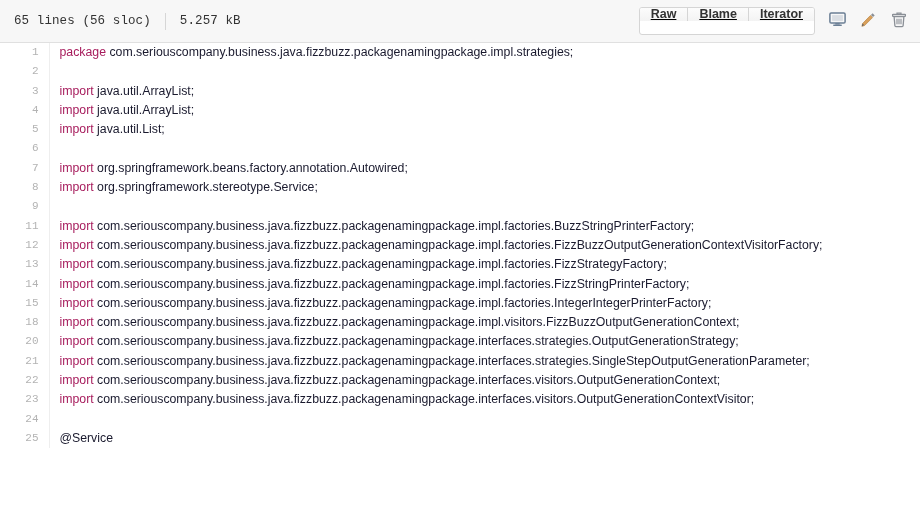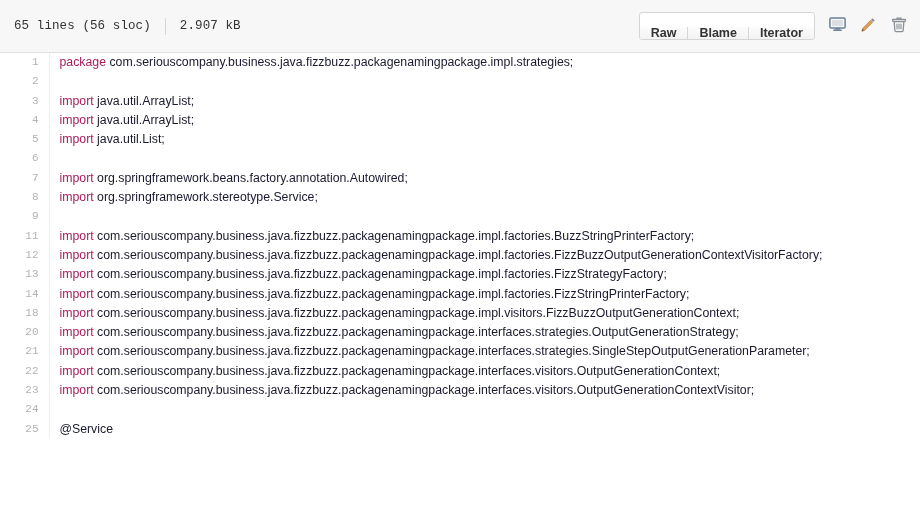--- a/index.html
+++ b/index.html
@@ -15,21 +15,21 @@
   #app {
     width: 920px;
     height: 515px;
     position: relative;
     background: #ffffff;
     overflow: hidden;
   }
 
   
   .file-header {
-    height: 53px;
+    height: 43px;
     background: #f7f7f7;
     border-bottom: 1px solid #e0e0e0;
     display: flex;
     align-items: center;
     padding: 0 11px 0 14px;
     position: relative;
   }
 
   .meta-group {
     display: flex;
@@ -54,26 +54,27 @@
 
   .header-right {
     margin-left: auto;
     display: flex;
     align-items: center;
   }
 
   
   .btn-group {
     display: flex;
-    align-items: flex-end;
+    align-items: flex-start;
     height: 28px;
     border: 1px solid #d5d5d5;
     border-radius: 3px;
     overflow: hidden;
     background: #ffffff;
+    text-decoration: underline;
   }
 
   .btn-group .btn {
     display: flex;
     align-items: center;
     justify-content: center;
     padding: 0 11px;
     font-family: "Liberation Sans", sans-serif;
     font-size: 12.5px;
     font-weight: bold;
@@ -157,21 +158,21 @@
 </head>
 <body>
 
 <div id="app">
 
   <div class="file-header">
 
     <div class="meta-group">
       <span class="meta-lines">65 lines (56 sloc)</span>
       <span class="meta-divider"></span>
-      <span class="meta-size">2.907 kB</span>
+      <span class="meta-size">5.257 kB</span>
     </div>
 
     <div class="header-right">
 
       <div class="btn-group">
         <button class="btn">Raw</button>
         <button class="btn">Blame</button>
         <button class="btn">Iterator</button>
       </div>
 
@@ -265,20 +266,24 @@
           </tr>
           <tr>
             <td class="ln">13</td>
             <td class="lc"><span class="k">import</span><span class="p"> com.seriouscompany.business.java.fizzbuzz.packagenamingpackage.impl.factories.FizzStrategyFactory;</span></td>
           </tr>
           <tr>
             <td class="ln">14</td>
             <td class="lc"><span class="k">import</span><span class="p"> com.seriouscompany.business.java.fizzbuzz.packagenamingpackage.impl.factories.FizzStringPrinterFactory;</span></td>
           </tr>
           <tr>
+            <td class="ln">15</td>
+            <td class="lc"><span class="k">import</span><span class="p"> com.seriouscompany.business.java.fizzbuzz.packagenamingpackage.impl.factories.IntegerIntegerPrinterFactory;</span></td>
+          </tr>
+          <tr>
             <td class="ln">18</td>
             <td class="lc"><span class="k">import</span><span class="p"> com.seriouscompany.business.java.fizzbuzz.packagenamingpackage.impl.visitors.FizzBuzzOutputGenerationContext;</span></td>
           </tr>
           <tr>
             <td class="ln">20</td>
             <td class="lc"><span class="k">import</span><span class="p"> com.seriouscompany.business.java.fizzbuzz.packagenamingpackage.interfaces.strategies.OutputGenerationStrategy;</span></td>
           </tr>
           <tr>
             <td class="ln">21</td>
             <td class="lc"><span class="k">import</span><span class="p"> com.seriouscompany.business.java.fizzbuzz.packagenamingpackage.interfaces.strategies.SingleStepOutputGenerationParameter;</span></td>

